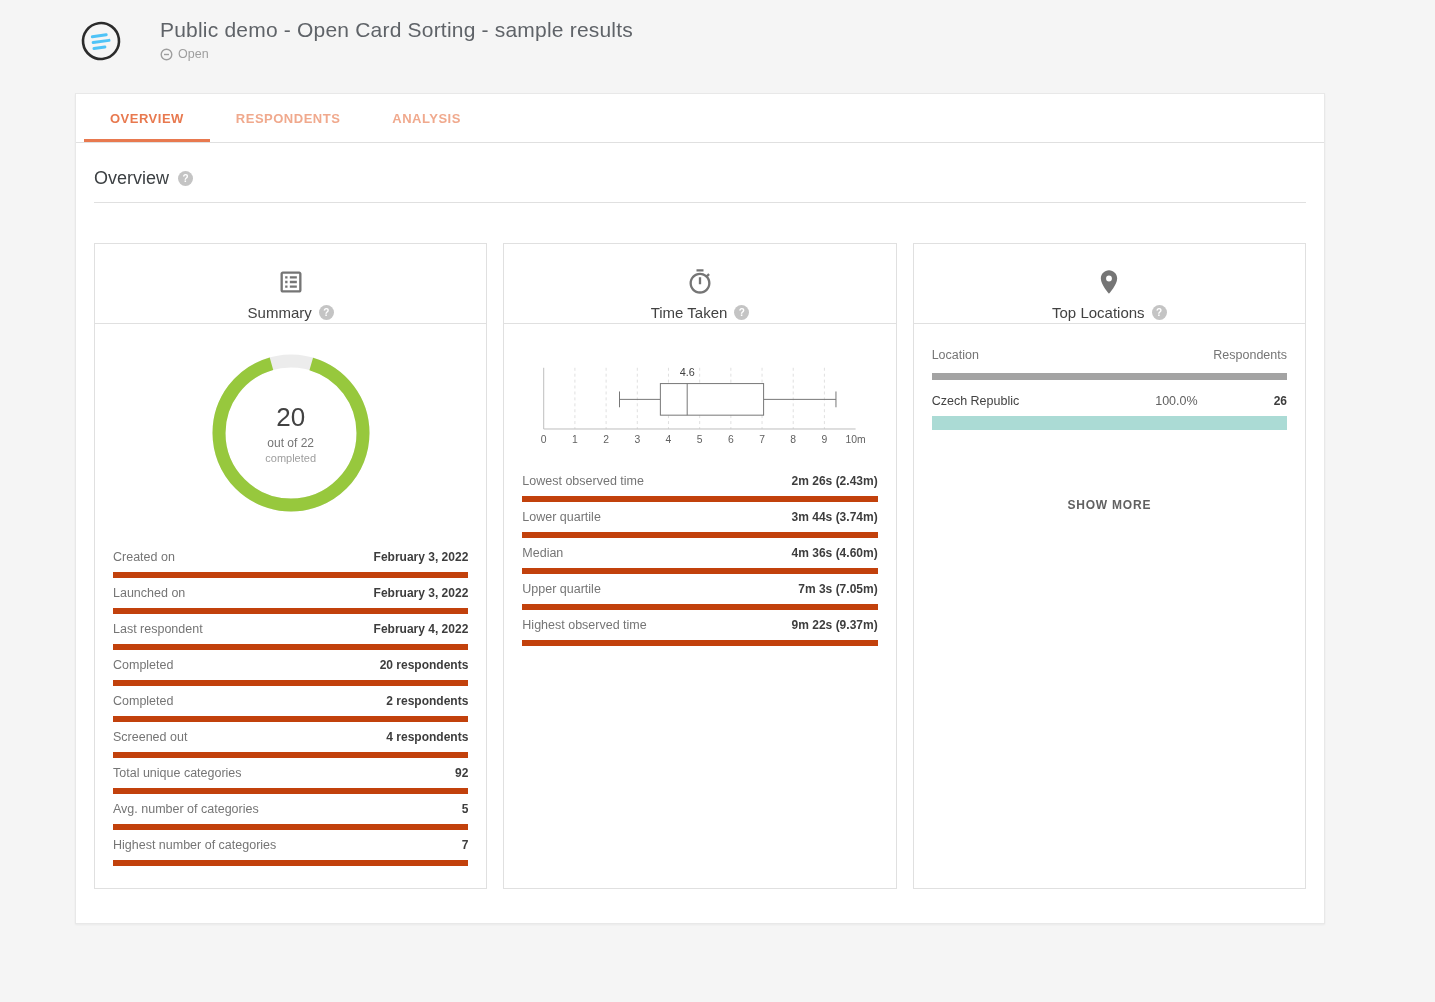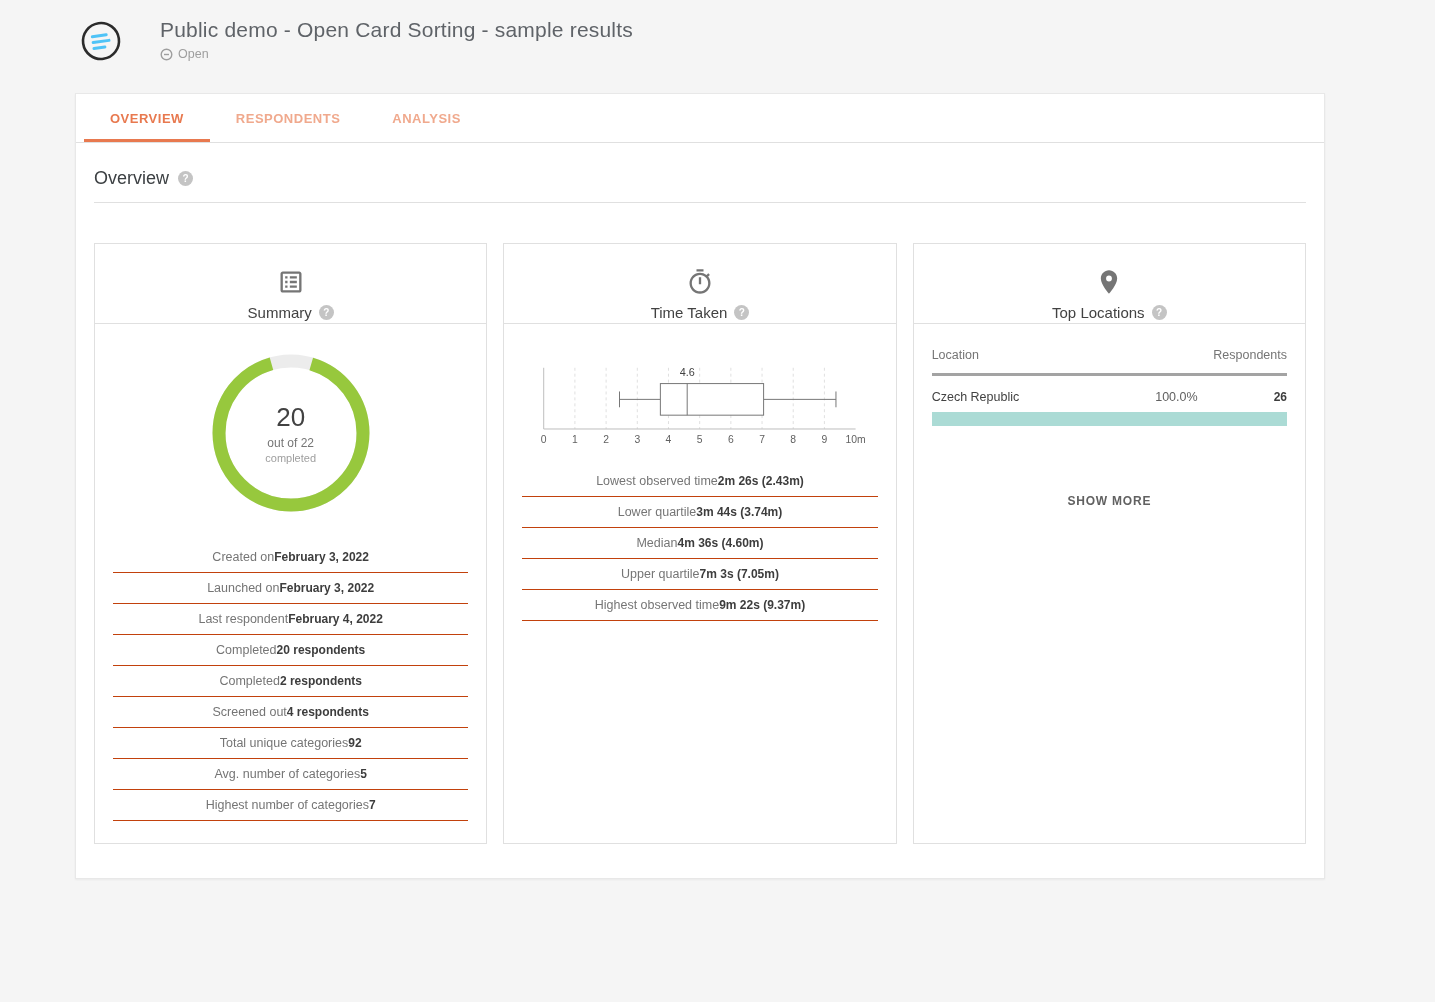--- a/index.html
+++ b/index.html
@@ -51,32 +51,32 @@
   .card-title-row h3 { font-size: 15px; font-weight: 400; color: #424242; }
 
   
   .summary-body { padding: 28px 18px 22px; }
   .donut-wrap { width: 162px; height: 162px; margin: 0 auto 28px; position: relative; }
   .donut-center { position: absolute; inset: 0; display: flex; flex-direction: column; align-items: center; justify-content: center; }
   .donut-value { font-size: 26px; color: #424242; }
   .donut-sub { font-size: 12px; color: #757575; margin-top: 3px; }
   .donut-sub2 { font-size: 11px; color: #9e9e9e; margin-top: 2px; }
   .stat-rows {}
-  .stat-row { display: flex; justify-content: center; align-items: center; padding: 8px 0; border-bottom: 1px solid #c2410c; }
+  .stat-row { display: flex; justify-content: space-between; align-items: center; padding: 8px 0; border-bottom: 6px solid #c2410c; }
   .stat-label { font-size: 12.5px; color: #757575; }
   .stat-value { font-size: 12px; font-weight: 700; color: #3d3d3d; }
 
   
   .time-body { padding: 28px 18px 22px; }
   .boxplot { width: 100%; height: auto; display: block; margin-bottom: 20px; }
   .boxplot text { font-family: "Liberation Sans", sans-serif; }
 
   
   .loc-body { padding: 24px 18px; }
-  .loc-header { display: flex; justify-content: space-between; font-size: 12.5px; color: #757575; padding-bottom: 11px; border-bottom: 3px solid #a3a3a3; }
+  .loc-header { display: flex; justify-content: space-between; font-size: 12.5px; color: #757575; padding-bottom: 11px; border-bottom: 7px solid #a3a3a3; }
   .loc-row { display: flex; align-items: baseline; padding: 14px 0 8px; gap: 36px; }
   .loc-name { flex: 1; font-size: 12.5px; color: #424242; }
   .loc-pct { font-size: 12.5px; color: #616161; margin-right: 40px; }
   .loc-count { font-size: 12px; font-weight: 700; color: #3d3d3d; }
   .loc-bar { height: 14px; width: 100%; }
   .loc-bar-fill { height: 100%; }
   .show-more {
     display: block; margin: 60px auto 0; background: none; border: none; cursor: pointer;
     font-size: 12px; font-weight: 700; letter-spacing: .8px; color: #616161;
     padding: 8px 14px; font-family: inherit;

